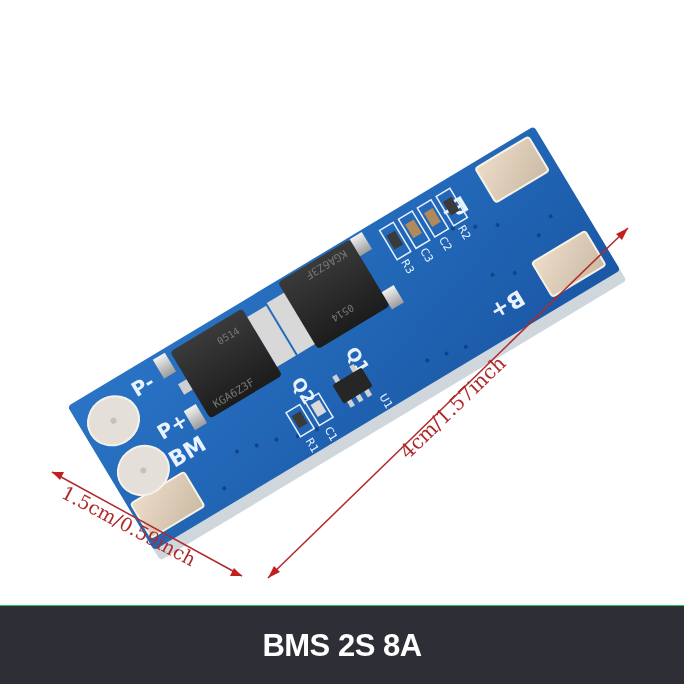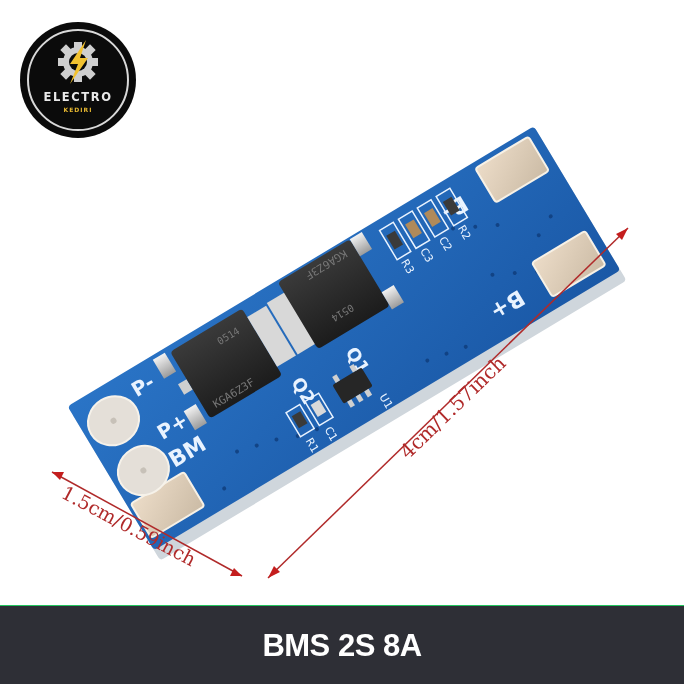--- a/index.html
+++ b/index.html
@@ -169,37 +169,17 @@
 
     <g>
       <line x1="52" y1="472" x2="242" y2="576" stroke="#b02a2a" stroke-width="1.5"></line>
       <polygon points="52,472 64,472 60,480" fill="#c41e1e"></polygon>
       <polygon points="242,576 230,576 234,568" fill="#c41e1e"></polygon>
       <text x="0" y="0" fill="#b02a2a" font-family="DejaVu Serif, serif" font-size="19" transform="translate(60,497) rotate(28)">1.5cm/0.59inch</text>
     </g>
   </svg>
 
   
-  <div class="logo">
-    <div class="logo-ring"></div>
-    <svg class="logo-gear" viewBox="0 0 44 48">
-      <g fill="#cfcfcf">
-        <circle cx="22" cy="24" r="15"></circle>
-        <rect x="18" y="4" width="8" height="8"></rect>
-        <rect x="18" y="36" width="8" height="8"></rect>
-        <rect x="2" y="20" width="8" height="8"></rect>
-        <rect x="34" y="20" width="8" height="8"></rect>
-        <rect x="6" y="8" width="8" height="8" transform="rotate(45 10 12)"></rect>
-        <rect x="30" y="8" width="8" height="8" transform="rotate(45 34 12)"></rect>
-        <rect x="6" y="32" width="8" height="8" transform="rotate(45 10 36)"></rect>
-        <rect x="30" y="32" width="8" height="8" transform="rotate(45 34 36)"></rect>
-      </g>
-      <circle cx="22" cy="24" r="9" fill="#0b0b0b"></circle>
-      <polygon points="30,2 14,26 22,26 14,46 32,20 24,20" fill="#f2c230"></polygon>
-    </svg>
-    <div class="logo-title">ELECTRO</div>
-    <div class="logo-sub">KEDIRI</div>
-  </div>
 </div>
 
 <div class="caption-bar">
   <span class="caption-text">BMS 2S 8A</span>
 </div>
 
 </body></html>

